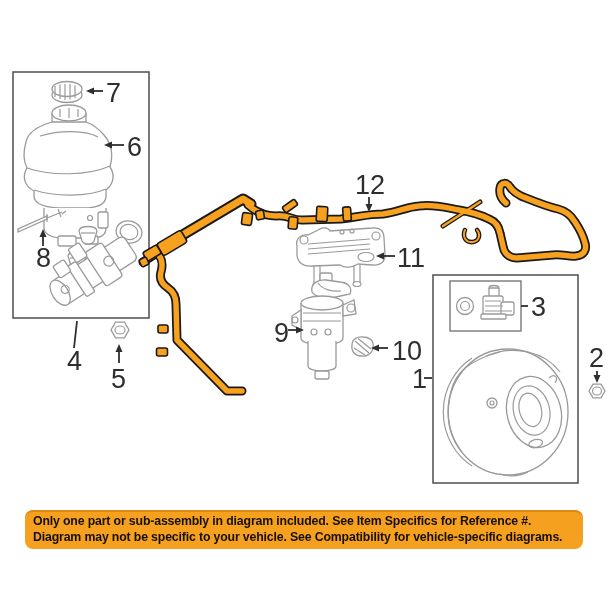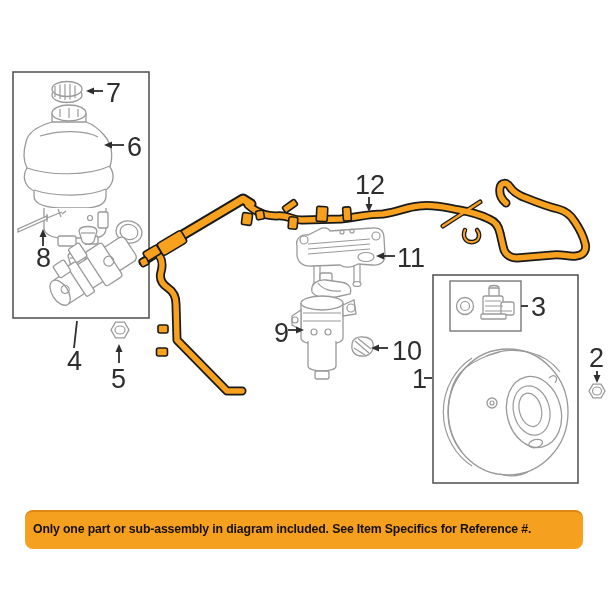--- a/index.html
+++ b/index.html
@@ -228,13 +228,14 @@
     <text class="lbl" x="412" y="388">1</text>
 
     <path class="ar" d="M597,371 L597,378"></path>
       <polygon class="ah" points="597,383 593.5,375 600.5,375"></polygon>
     <text class="lbl" x="589" y="367">2</text>
   </g>
 </svg>
 
 <div class="banner">
   <p>Only one part or sub-assembly in diagram included. See Item Specifics for Reference #.</p>
+  <p>Diagram may not be specific to your vehicle. See Compatibility for vehicle-specific diagrams.</p>
 </div>
 
 </body></html>

